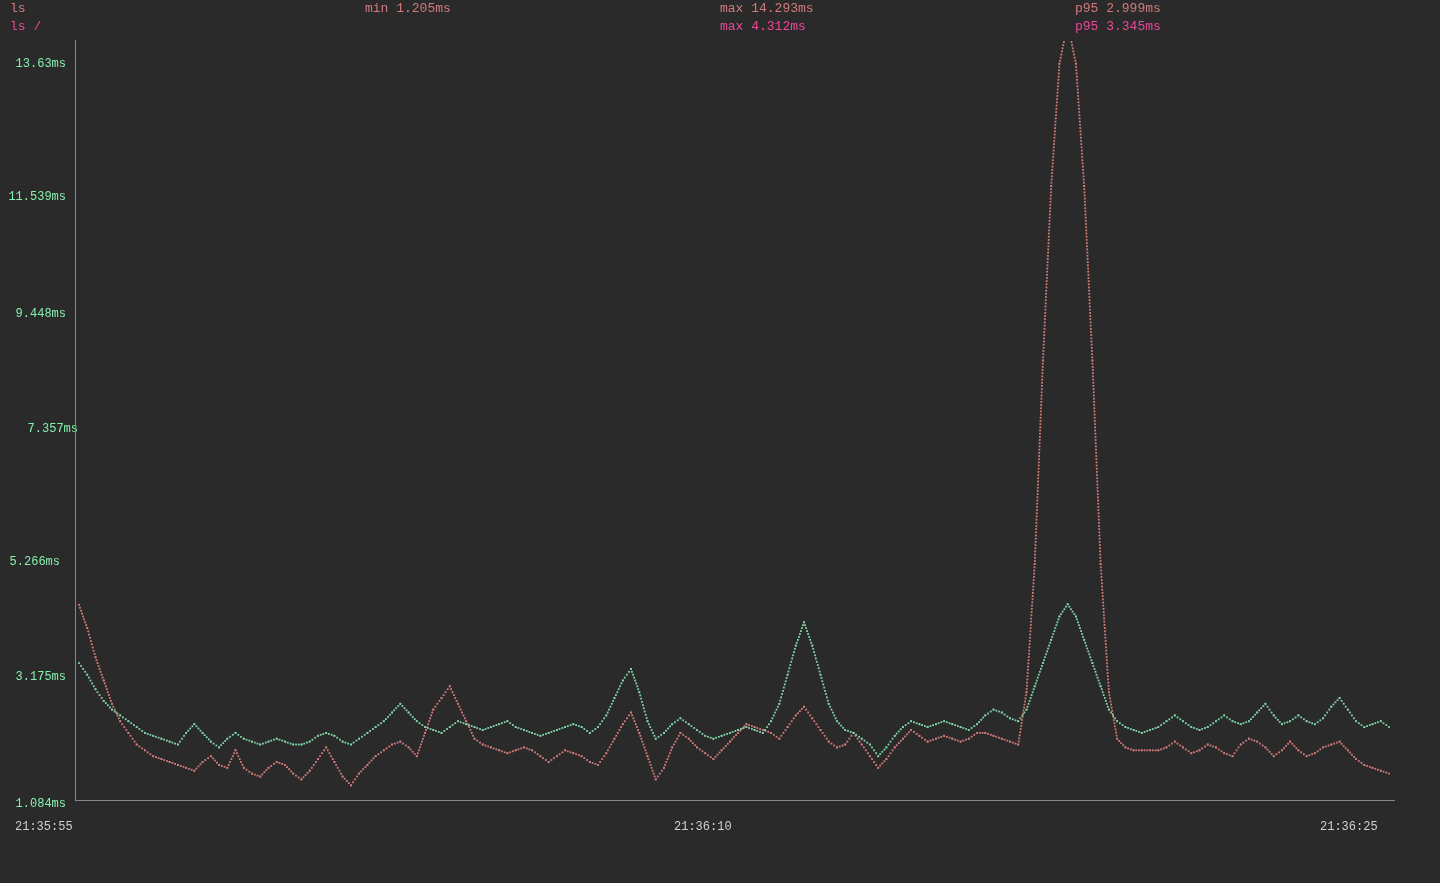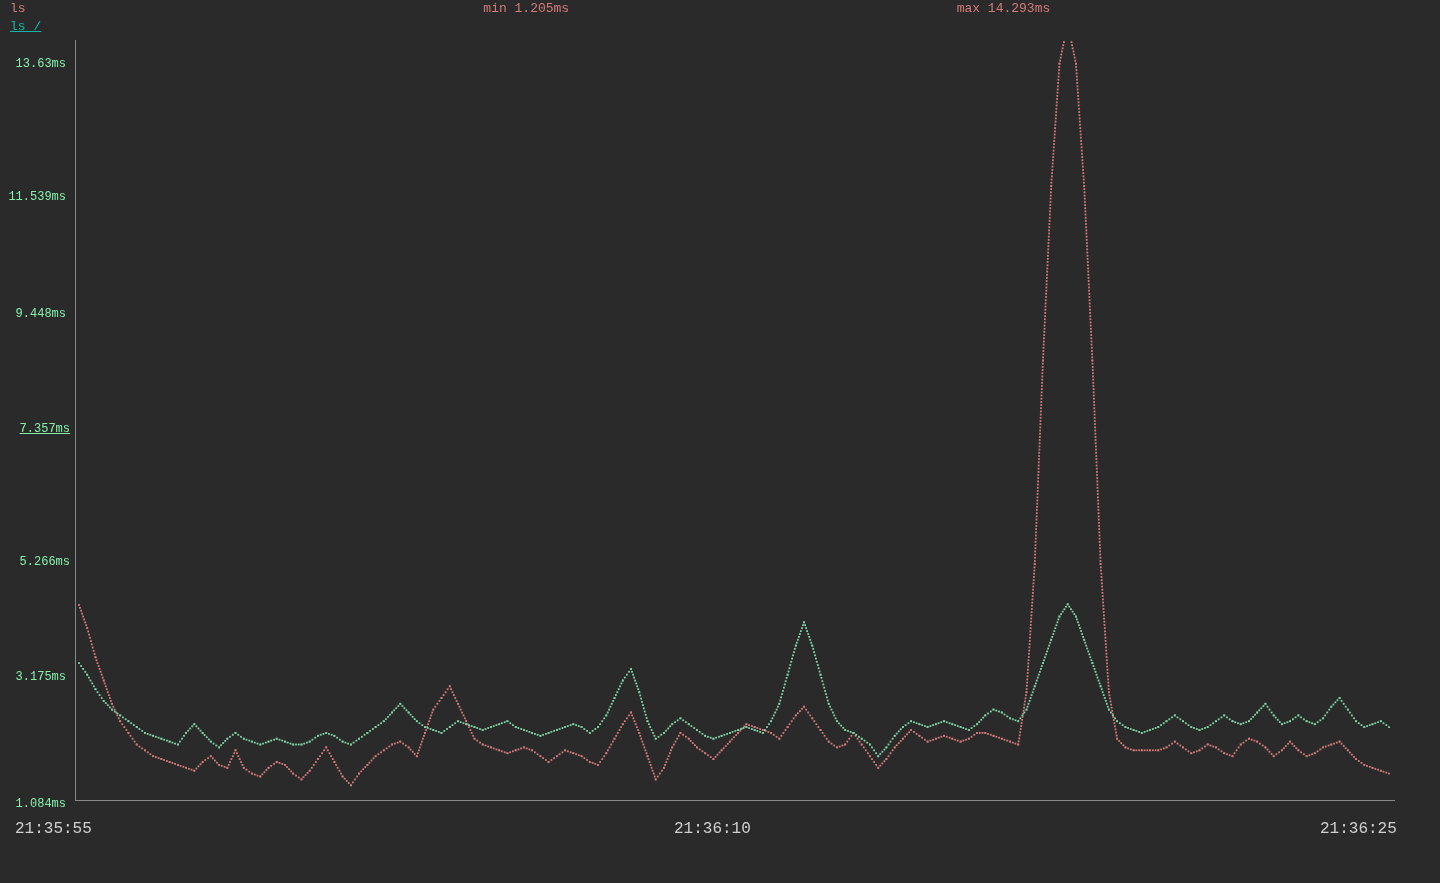--- a/index.html
+++ b/index.html
@@ -21,56 +21,61 @@
     display: flex;
   }
   .header .col {
     flex: 1;
   }
   .header .row {
     height: 18px;
     line-height: 18px;
   }
   .red  { color: #d47a7a; }
-  .green{ color: #14b8a6; text-decoration: underline; }
+  .green{ color: #ec4899; }
   .axis-label {
     position: absolute;
     text-align: right;
     color: #86efac;
     font-size: 12px;
     width: 60px;
   }
   .x-label {
     position: absolute;
     color: #d0d0d0;
-    font-size: 16px;
+    font-size: 12px;
   }
   svg { position: absolute; }
 </style>
 </head>
 <body>
 
 <div class="header">
   <div class="col">
     <div class="row red">ls</div>
     <div class="row green">ls /</div>
   </div>
   <div class="col">
     <div class="row red">min 1.205ms</div>
   </div>
   <div class="col">
     <div class="row red">max 14.293ms</div>
+    <div class="row green">max 4.312ms</div>
+  </div>
+  <div class="col">
+    <div class="row red">p95 2.999ms</div>
+    <div class="row green">p95 3.345ms</div>
   </div>
 </div>
 
 <div class="axis-label" style="left:6px; top:57px;">13.63ms</div>
 <div class="axis-label" style="left:6px; top:190px;">11.539ms</div>
 <div class="axis-label" style="left:6px; top:307px;font-family:Liberation Mono, monospace;">9.448ms</div>
-<div class="axis-label" style="left:10px; top:422px;text-decoration:underline;">7.357ms</div>
-<div class="axis-label" style="left:10px; top:555px;font-family:Liberation Mono, monospace;">5.266ms</div>
+<div class="axis-label" style="left:18px; top:422px;">7.357ms</div>
+<div class="axis-label" style="left:0; top:555px;font-family:Liberation Mono, monospace;">5.266ms</div>
 <div class="axis-label" style="left:6px; top:670px;">3.175ms</div>
 <div class="axis-label" style="left:6px; top:785px;margin-top:12px;">1.084ms</div>
 
 <div class="x-label" style="left:15px;  top:820px;">21:35:55</div>
 <div class="x-label" style="left:674px; top:820px;">21:36:10</div>
 <div class="x-label" style="left:1320px;top:820px;">21:36:25</div>
 
 <svg id="chart-svg" width="1360" height="770" style="left:75px; top:40px;">
 
   <line x1="0.5" y1="0" x2="0.5" y2="760" stroke="#888888" stroke-width="1"></line>

